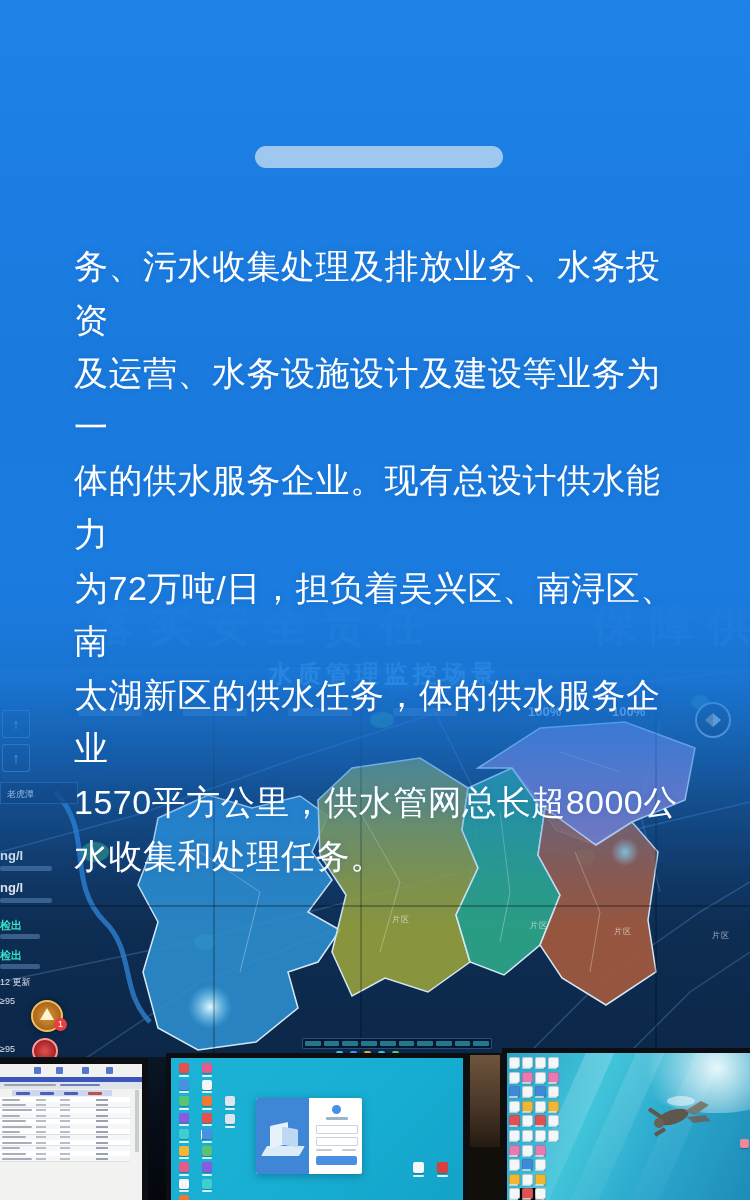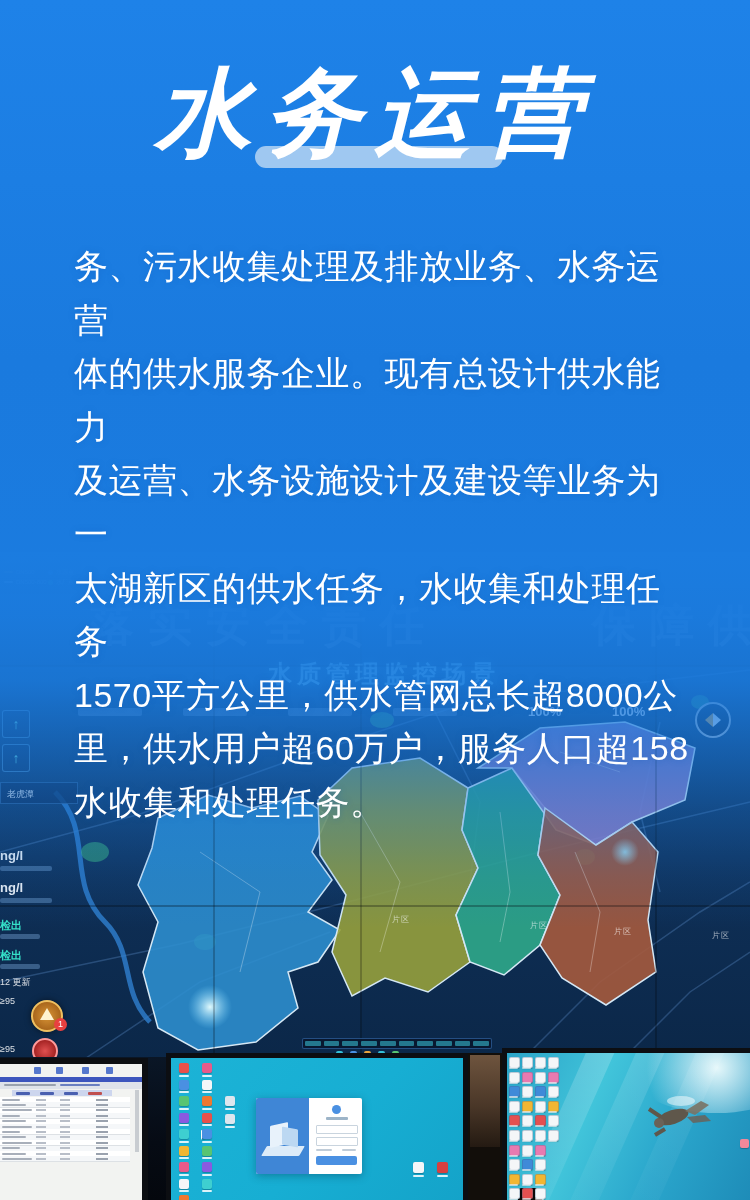--- a/index.html
+++ b/index.html
@@ -525,25 +525,24 @@
           <div class="dt-label abs" style="left:41px;top:72.4px;width:9px;opacity:.75"></div>
           <div class="dt-icon abs" style="left:41px;top:77px;width:9px;height:9px;background:#f4f6f8;border:0.5px solid rgba(60,100,140,.3)"></div>
           <div class="dt-label abs" style="left:41px;top:87px;width:9px;opacity:.75"></div>
         </div>
     </div>
 
     <div id="photo-overlay" class="abs"></div>
   </div>
 
   <div id="title-underline" class="abs"></div>
-  <div id="page-title" class="abs">水务运营</div>
 
   <div id="body-text" class="abs">
-      <div>务、污水收集处理及排放业务、水务运营</div>
+      <div>务、污水收集处理及排放业务、水务投资</div>
+      <div>及运营、水务设施设计及建设等业务为一</div>
       <div>体的供水服务企业。现有总设计供水能力</div>
-      <div>及运营、水务设施设计及建设等业务为一</div>
-      <div>太湖新区的供水任务，水收集和处理任务</div>
+      <div>为72万吨/日，担负着吴兴区、南浔区、南</div>
+      <div>太湖新区的供水任务，体的供水服务企业</div>
       <div>1570平方公里，供水管网总长超8000公</div>
-      <div>里，供水用户超60万户，服务人口超158</div>
       <div>水收集和处理任务。</div>
     </div>
 
 </div>
 
 </body></html>

